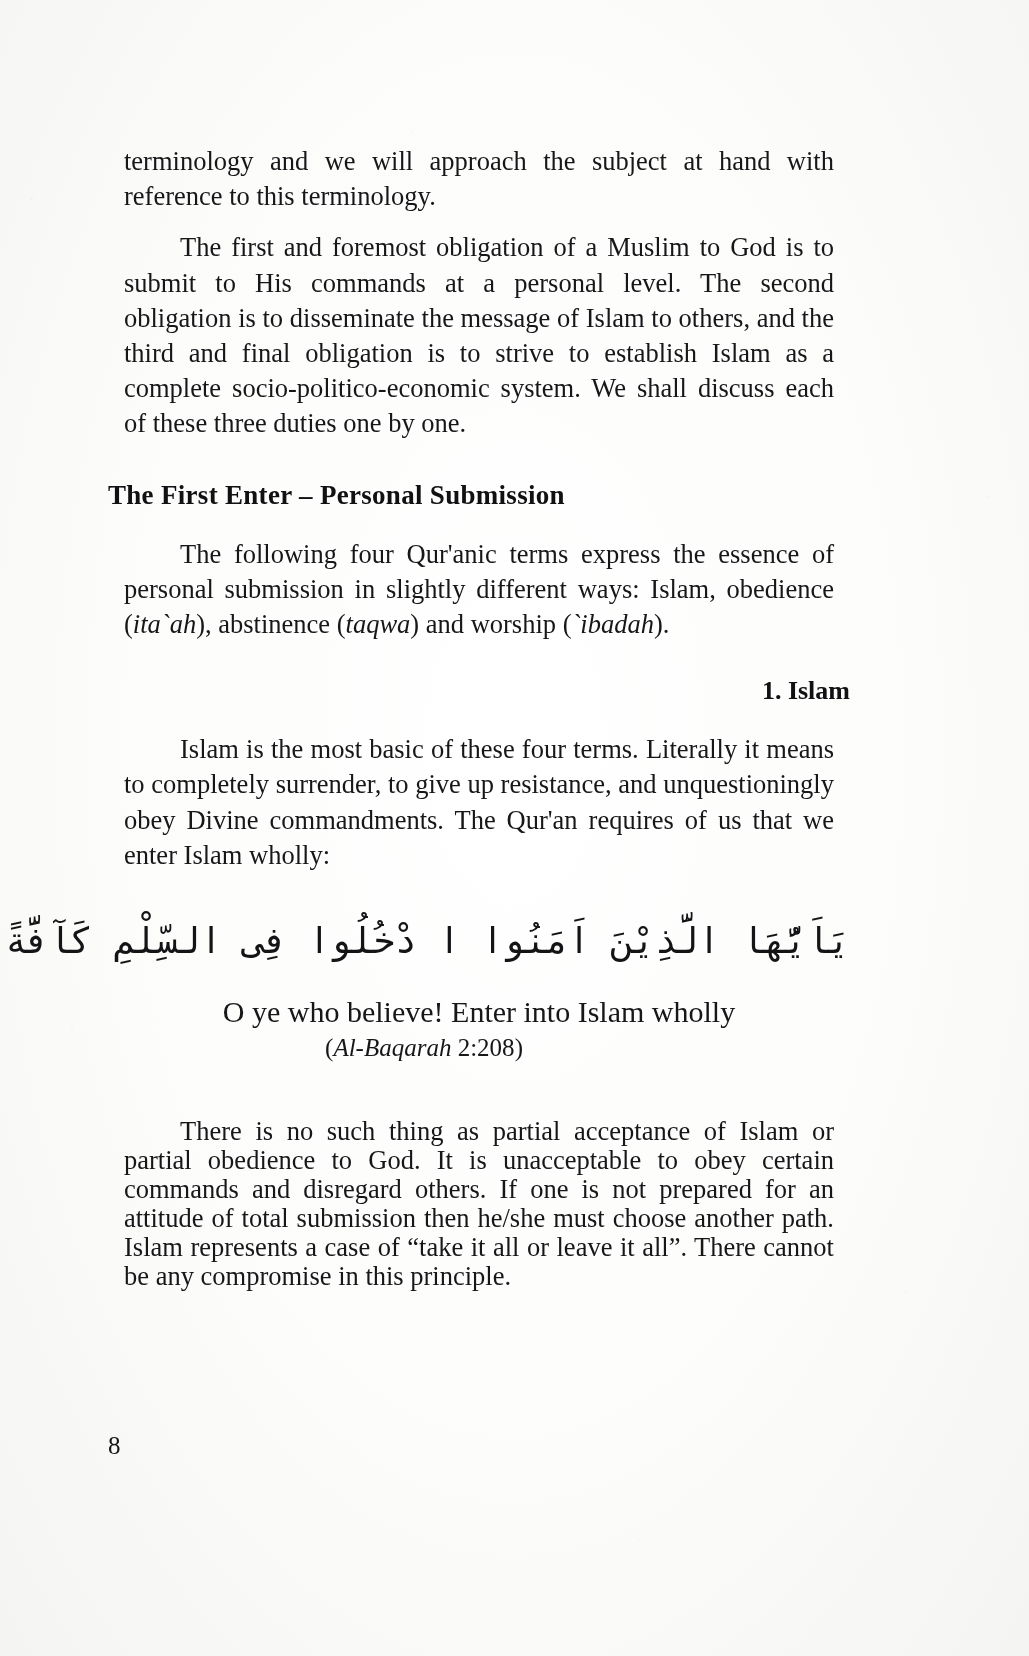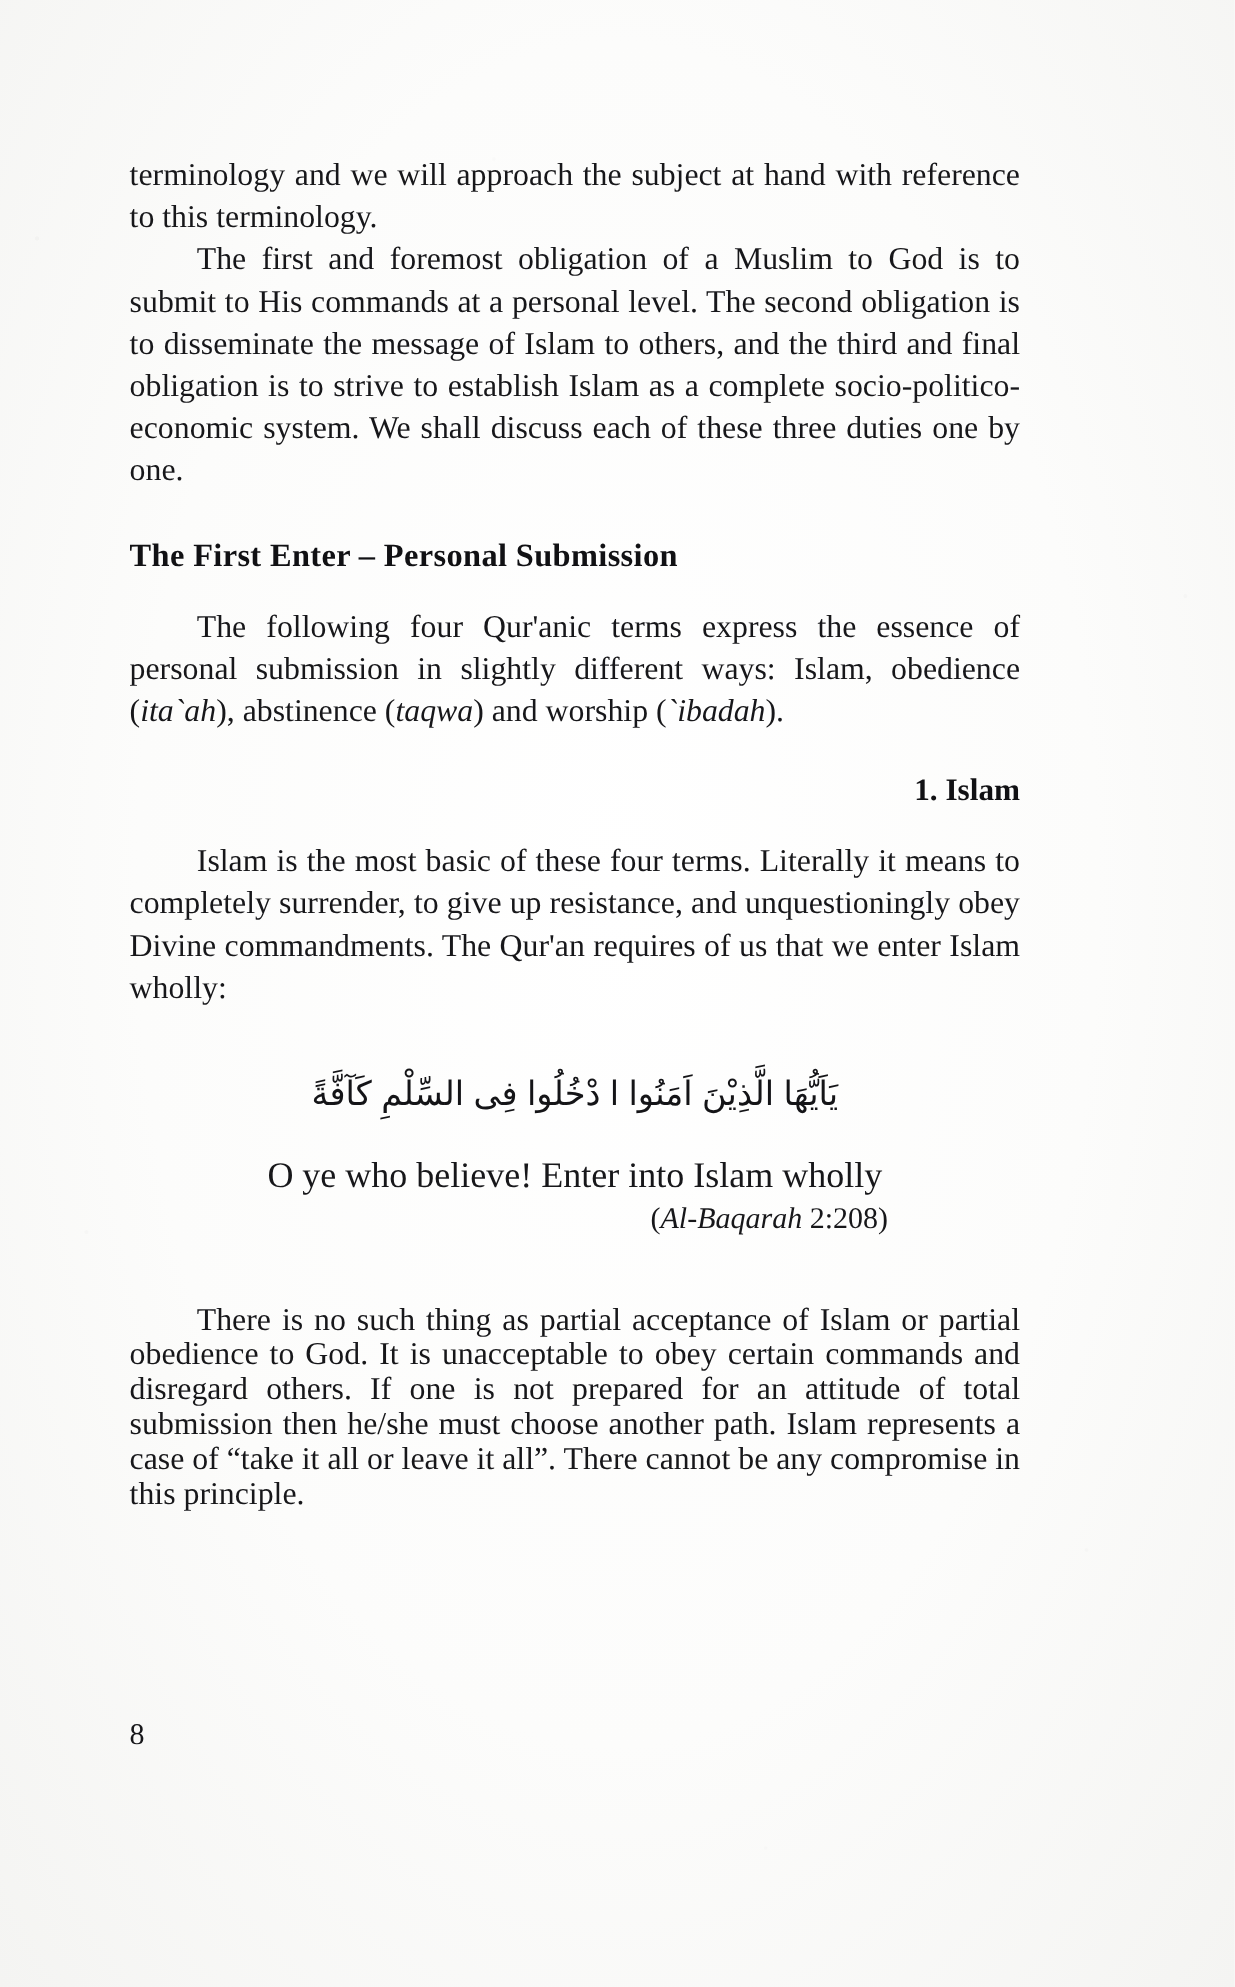--- a/index.html
+++ b/index.html
@@ -42,21 +42,21 @@
     width: 742px;
   }
 
   .body-par {
     font-family: "Liberation Serif", "DejaVu Serif", serif;
     font-size: 26.5px;
     line-height: 35.2px;
     color: #17171a;
     text-align: justify;
     text-justify: inter-word;
-    margin: 0;
+    margin: 16px;
     -webkit-font-smoothing: antialiased;
   }
 
   .par-indent {
     text-indent: 56px;
   }
 
   .gap-after-intro { margin-bottom: 0; }
 
   .section-heading {
@@ -74,45 +74,45 @@
     font-size: 26px;
     font-weight: bold;
     color: #111114;
     margin: 34px 0 0 0;
     text-align: right;
   }
 
   .par-spacer-top { margin-top: 26px; }
 
   .arabic-verse {
-    font-family: Liberation Sans, sans-serif;
-    font-size: 28px;
+    font-family: Liberation Mono, monospace;
+    font-size: 36px;
     line-height: 54px;
     color: #141417;
-    text-align: center;
+    text-align: left;
     direction: rtl;
     margin: 44px 0 0 0;
     white-space: nowrap;
   }
 
   .verse-translation {
     font-family: "Liberation Serif", "DejaVu Serif", serif;
     font-size: 30px;
     line-height: 34px;
     color: #17171a;
     text-align: center;
     margin: 24px 0 0 0;
   }
 
   .verse-citation {
     font-family: "Liberation Serif", "DejaVu Serif", serif;
     font-size: 25px;
     line-height: 34px;
     color: #17171a;
-    text-align: right;
+    text-align: center;
     padding-right: 110px;
     margin: 2px 0 0 0;
   }
 
   .verse-citation .book { font-style: italic; }
 
   .closing-par {
     margin-top: 52px;
     line-height: 29px;
   }

